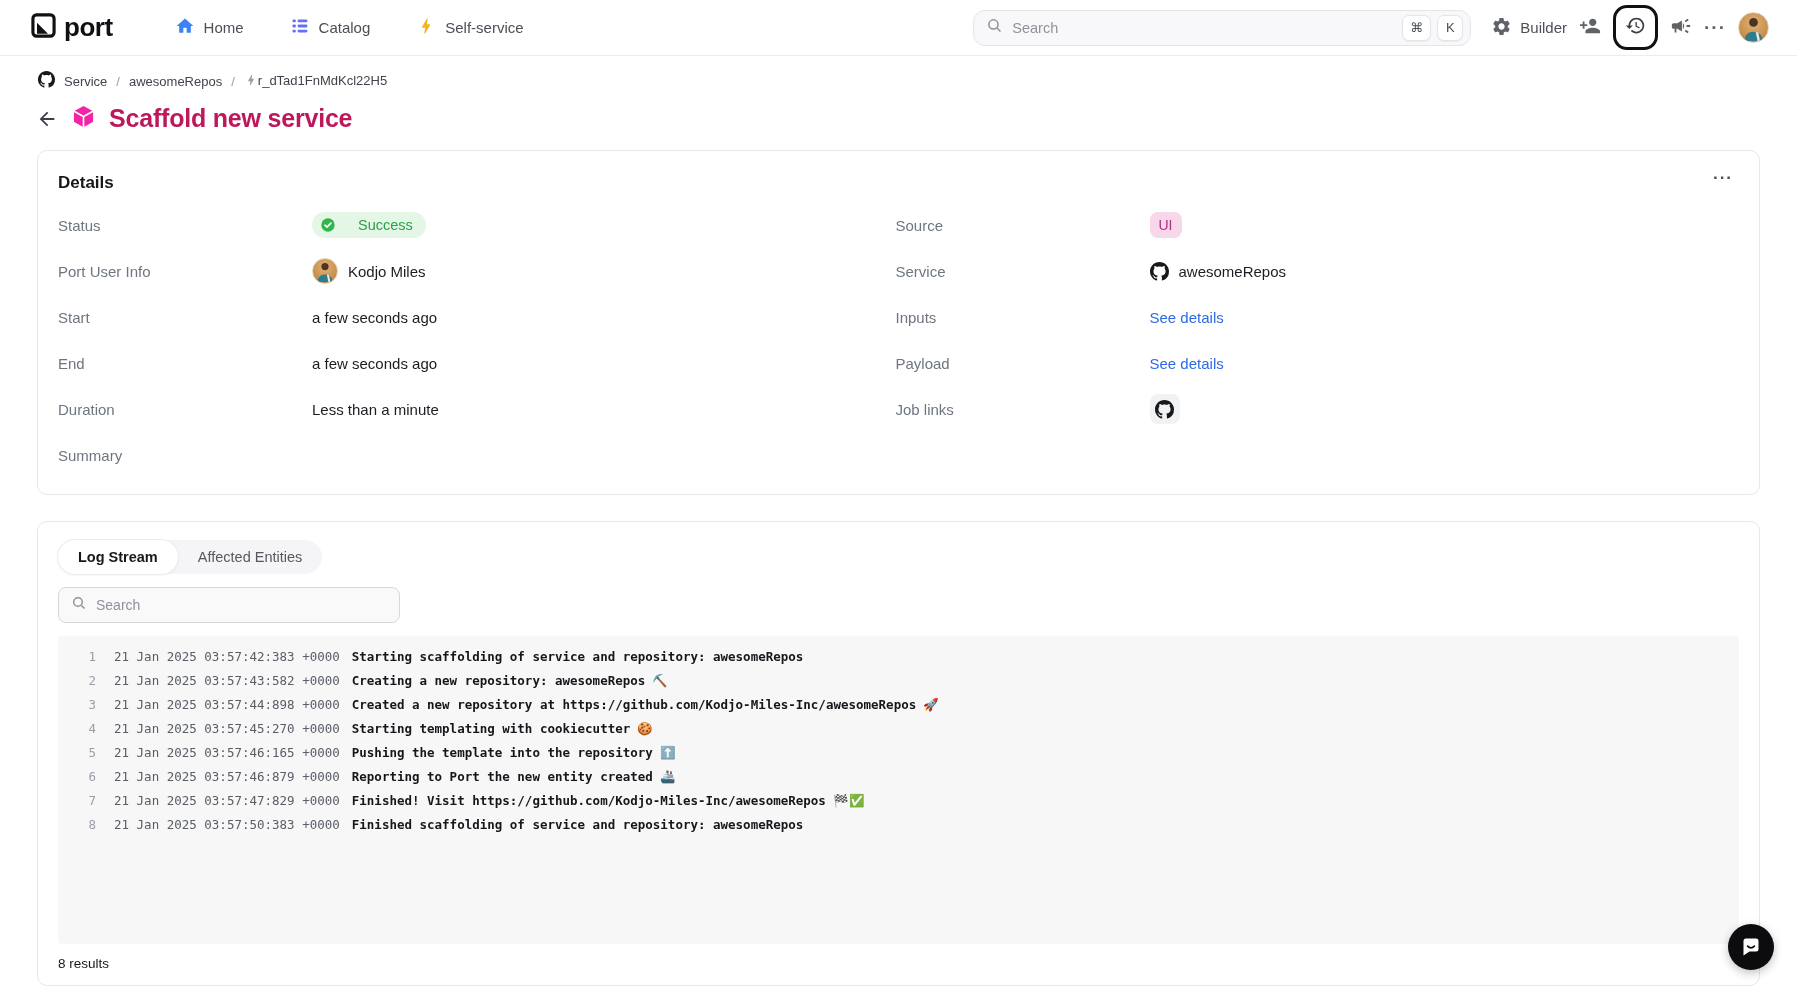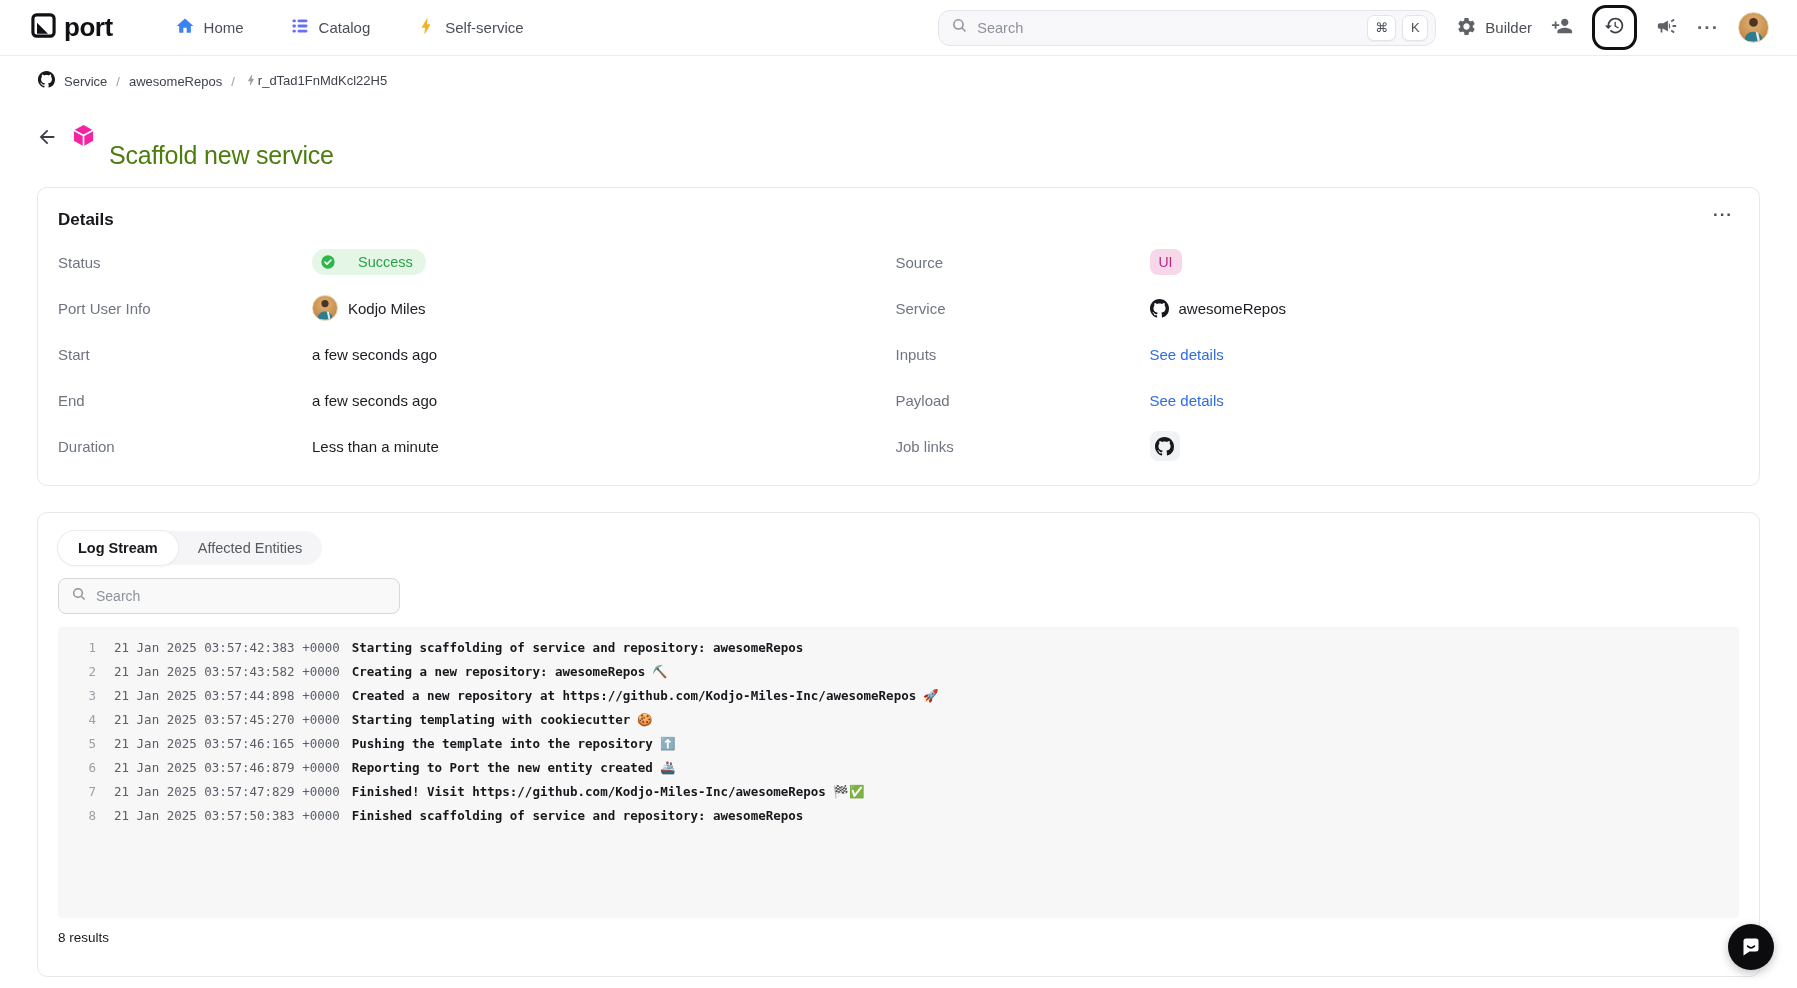--- a/index.html
+++ b/index.html
@@ -10,52 +10,52 @@
   .nav { height:56px; display:flex; align-items:center; padding:0 28px 0 30px; border-bottom:1px solid #ecedf0; }
   .brand { display:flex; align-items:center; gap:7px; margin-right:62px; }
   .brand-text { font-size:26px; font-weight:700; letter-spacing:-0.5px; color:#101114; }
   .nav-items { display:flex; align-items:center; gap:46px; }
   .nav-item { display:flex; align-items:center; gap:9px; font-size:15px; color:#4a5056; cursor:pointer; }
   .nav-search { margin-left:auto; width:498px; height:36px; background:#f8f8fa; border:1px solid #e4e5e9; border-radius:12px; display:flex; align-items:center; gap:9px; padding:0 7px 0 12px; }
   .nav-search input { flex:1; border:none; outline:none; background:transparent; font-size:14.5px; color:#3c4046; font-family:"Liberation Sans",sans-serif; }
   .nav-search input::placeholder { color:#8d929b; }
   .kbd { height:26px; min-width:26px; padding:0 7px; background:#fff; border:1px solid #e3e4e8; border-radius:7px; box-shadow:0 1px 1px rgba(0,0,0,.05); font-size:13px; color:#4a5056; display:flex; align-items:center; justify-content:center; }
   .keys { display:flex; gap:6px; }
-  .nav-right { display:flex; align-items:center; gap:19px; margin-left:20px; }
+  .nav-right { display:flex; align-items:center; gap:12px; margin-left:20px; }
   .builder { display:flex; align-items:center; gap:8px; font-size:15px; color:#4a5056; cursor:pointer; }
   .icon-btn { display:flex; align-items:center; justify-content:center; cursor:pointer; }
   .history-highlight { width:45px; height:45px; border:3px solid #101114; border-radius:14px; display:flex; align-items:center; justify-content:center; }
   .more-dots { font-size:19px; color:#5f6368; letter-spacing:1px; font-weight:700; line-height:1; }
   .avatar { border-radius:50%; background:radial-gradient(circle at 50% 35%, #e2b277 0%, #c9924f 60%, #a87439 100%); overflow:hidden; display:flex; align-items:flex-end; justify-content:center; border:1px solid #e3d4bd; }
   .avatar svg { display:block; }
 
   
   .breadcrumb { display:flex; align-items:center; gap:9px; margin:15px 0 0 38px; font-size:13px; color:#3f444b; }
   .crumb { cursor:pointer; }
   .crumb-sep { color:#9aa0a8; }
   .crumb-run { display:flex; align-items:flex-start; }
   .title-row { display:flex; align-items:center; gap:13px; margin:13px 0 0 36px; }
-  .page-title { font-size:25px; font-weight:400; color:#4d7c0f; letter-spacing:-0.2px;margin-top:37px; }
+  .page-title { font-size:25px; font-weight:700; color:#be185d; letter-spacing:-0.2px; }
 
   
   .card { margin:0 37px; border:1px solid #e7e8ec; border-radius:10px; background:#fff; }
   .details-card { margin-top:17px; padding:22px 26px 16px 20px; position:relative; }
   .card-heading { font-size:17px; font-weight:700; color:#17181c; }
   .kebab { position:absolute; top:18px; right:26px; color:#4a4e55; font-size:17px; font-weight:700; letter-spacing:1px; cursor:pointer; line-height:1; }
   .details-grid { display:grid; grid-template-columns:1fr 1fr; margin-top:9px; }
   .d-row { display:flex; align-items:center; min-height:46px; }
   .d-label { width:254px; flex:none; font-size:15px; color:#6f7580; }
   .d-value { font-size:15px; color:#1b1d22; display:flex; align-items:center; gap:10px; }
   .badge-success { display:inline-flex; align-items:center; gap:22px; background:#e4f7e7; color:#27a345; border-radius:15px; padding:5px 13px 5px 8px; font-size:14.5px; }
   .badge-ui { display:inline-flex; background:#f8d7eb; color:#b12d7d; border-radius:8px; padding:5px 9px; font-size:14px; font-weight:500; }
   .link { color:#2e6be6; cursor:pointer; text-decoration:none; font-size:15px; }
   .job-link-btn { width:30px; height:30px; border-radius:8px; background:#f1f2f4; display:flex; align-items:center; justify-content:center; cursor:pointer; }
 
   
-  .log-card { margin-top:26px; padding:18px 20px 31px; height:465px; display:flex; flex-direction:column; }
+  .log-card { margin-top:26px; padding:18px 20px 14px; height:465px; display:flex; flex-direction:column; }
   .tabs { display:inline-flex; background:#f5f5f7; border-radius:18px; height:34px; align-self:flex-start; }
   .tab { display:flex; align-items:center; padding:0 20px; font-size:14.5px; color:#55595f; border-radius:17px; cursor:pointer; }
   .tab.active { background:#fff; color:#17181c; font-weight:600; box-shadow:0 0 0 1px #ececf0, 0 1px 3px rgba(0,0,0,.08); }
   .log-search { margin-top:13px; width:342px; height:36px; background:#f9f9fa; border:1px solid #d6d7db; border-radius:8px; display:flex; align-items:center; gap:9px; padding:0 12px; }
   .log-search input { flex:1; border:none; outline:none; background:transparent; font-size:14px; color:#3c4046; font-family:"Liberation Sans",sans-serif; }
   .log-search input::placeholder { color:#8d929b; }
   .log-area { margin-top:13px; flex:1; background:#f7f7f8; border-radius:4px; padding:9px 0; font-family:"DejaVu Sans Mono", monospace; font-size:12.5px; overflow:hidden; }
   .log-line { display:flex; line-height:24px; white-space:pre; }
   .ln { width:38px; flex:none; text-align:right; color:#9aa0a8; }
   .ts { margin-left:18px; color:#585d66; }
@@ -241,20 +241,24 @@
         <span class="d-value">a few seconds ago</span>
       </div>
       <div class="d-row">
         <span class="d-label">End</span>
         <span class="d-value">a few seconds ago</span>
       </div>
       <div class="d-row">
         <span class="d-label">Duration</span>
         <span class="d-value">Less than a minute</span>
       </div>
+      <div class="d-row">
+        <span class="d-label">Summary</span>
+        <span class="d-value"></span>
+      </div>
     </div>
 
     <div class="col">
       <div class="d-row">
         <span class="d-label">Source</span>
         <span class="d-value">
           <span class="badge-ui">UI</span>
         </span>
       </div>
       <div class="d-row">

